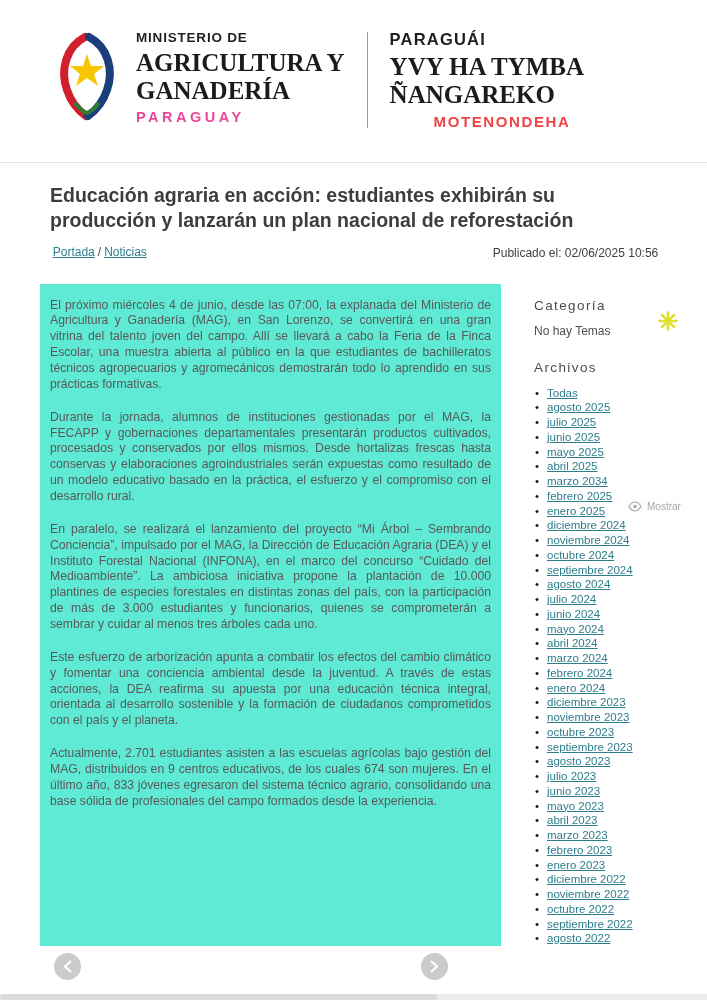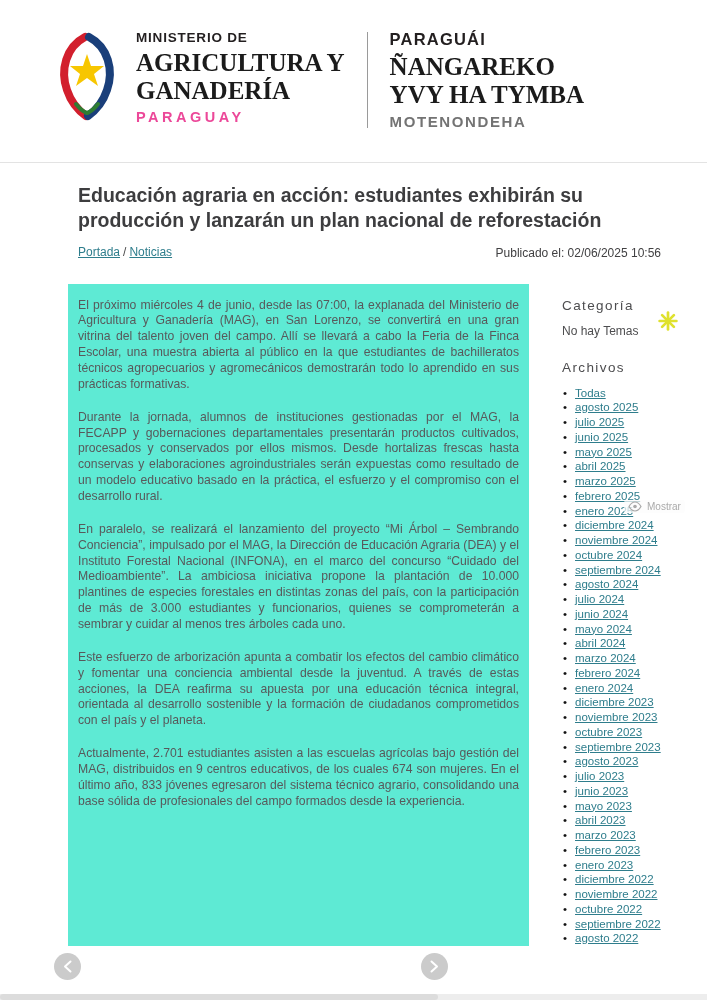--- a/index.html
+++ b/index.html
@@ -11,25 +11,25 @@
   .site-header { display:flex; align-items:flex-start; padding:30px 4px 0 54px; }
   .logo-wrap { flex:0 0 auto; }
   .ministry-text { margin-left:16px; }
   .m-line1 { font-size:13.5px; font-weight:700; letter-spacing:0.8px; color:#231f20; margin-bottom:4px; }
   .m-serif { font-family:"Liberation Serif", serif; font-size:25px; font-weight:700; color:#1b1b1b; line-height:1.12; }
   .m-country { font-size:14.5px; font-weight:700; letter-spacing:3.5px; color:#ec4899; margin-top:4px; }
   .vdiv { width:1px; background:#9a9a9a; align-self:stretch; margin:2px 22px; }
   .guarani-text {}
   .g-line1 { font-size:16.5px; font-weight:700; letter-spacing:1.2px; color:#231f20; margin-bottom:4px; }
   .g-serif { font-family:"Liberation Serif", serif; font-size:25px; font-weight:700; color:#1b1b1b; line-height:1.12; }
-  .g-line4 { font-size:15px; font-weight:700; letter-spacing:1.6px; color:#737373; margin-top:4px; }
+  .g-line4 { font-size:15px; font-weight:700; letter-spacing:1.6px; color:#ef4444; margin-top:4px;margin-left:44px; }
   .header-rule { border:none; border-top:1px solid #e3e3e3; margin-top:32px; }
 
   
-  main { padding:0 46px 0 78px; position:relative; }
+  main { padding:0 46px 0 50px; position:relative; }
   h1.page-title { font-size:19.5px; font-weight:700; color:#3d3d3f; line-height:1.27; margin:20px 0 12px; max-width:620px; }
 
   .meta-row { display:flex; justify-content:center; align-items:flex-start; }
   .breadcrumb { width:440px; font-size:12px; color:#2e7d8c; }
   .breadcrumb a { color:#2e7d8c; text-decoration:underline; cursor:pointer; }
   .crumb-sep { color:#4b4b4b; margin:0 3px; text-decoration:none; }
   .crumb-line2 { margin-top:5px; line-height:1.45; padding-left:2px; }
   .crumb-line2 a { text-decoration:none; }
   .published { font-size:12px; color:#414042; white-space:nowrap; padding-top:1px; }
 
@@ -76,22 +76,22 @@
     </div>
     <div class="ministry-text">
       <div class="m-line1">MINISTERIO DE</div>
       <div class="m-serif">AGRICULTURA Y</div>
       <div class="m-serif">GANADERÍA</div>
       <div class="m-country">PARAGUAY</div>
     </div>
     <div class="vdiv"></div>
     <div class="guarani-text">
       <div class="g-line1">PARAGUÁI</div>
+      <div class="g-serif">YVY HA TYMBA</div>
       <div class="g-serif">ÑANGAREKO</div>
-      <div class="g-serif">YVY HA TYMBA</div>
       <div class="g-line4">MOTENONDEHA</div>
     </div>
   </header>
   <hr class="header-rule">
 
   <main>
     <h1 class="page-title">Educación agraria en acción: estudiantes exhibirán su producción y lanzarán un plan nacional de reforestación</h1>
 
     <div class="meta-row">
       <nav class="breadcrumb">
@@ -129,21 +129,21 @@
             <li><a>agosto 2025</a></li>
 
             <li><a>julio 2025</a></li>
 
             <li><a>junio 2025</a></li>
 
             <li><a>mayo 2025</a></li>
 
             <li><a>abril 2025</a></li>
 
-            <li><a>marzo 2025</a></li>
+            <li><a>marzo 2034</a></li>
 
             <li><a>febrero 2025</a></li>
 
             <li><a>enero 2025</a></li>
 
             <li><a>diciembre 2024</a></li>
 
             <li><a>noviembre 2024</a></li>
 
             <li><a>octubre 2024</a></li>

